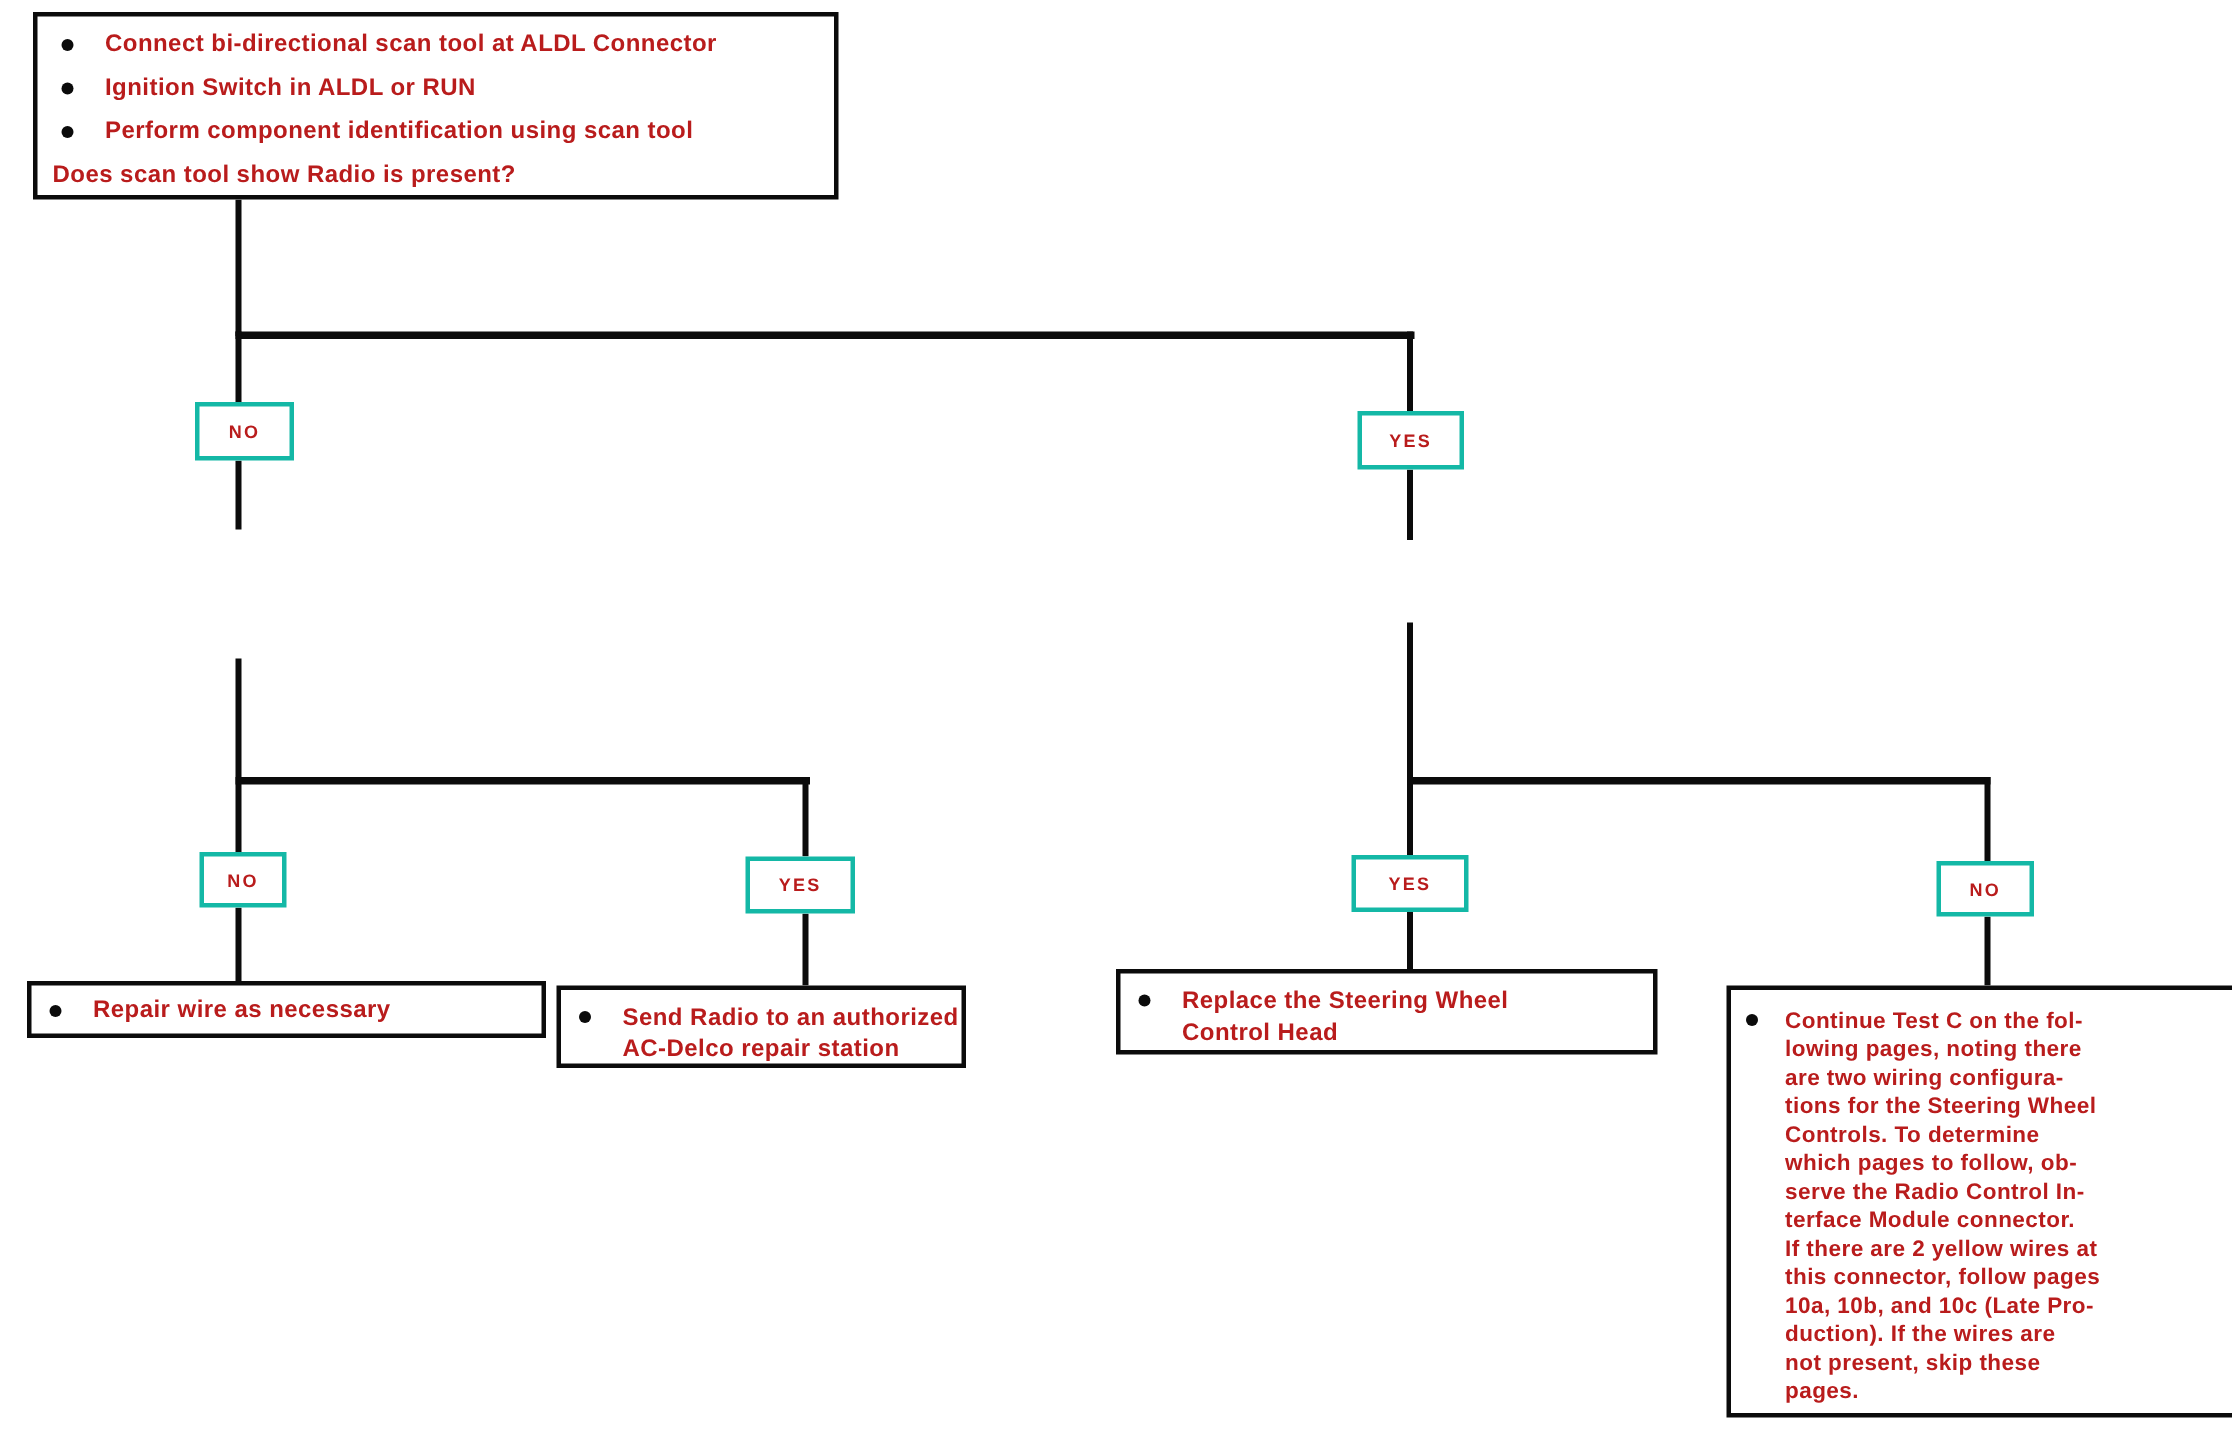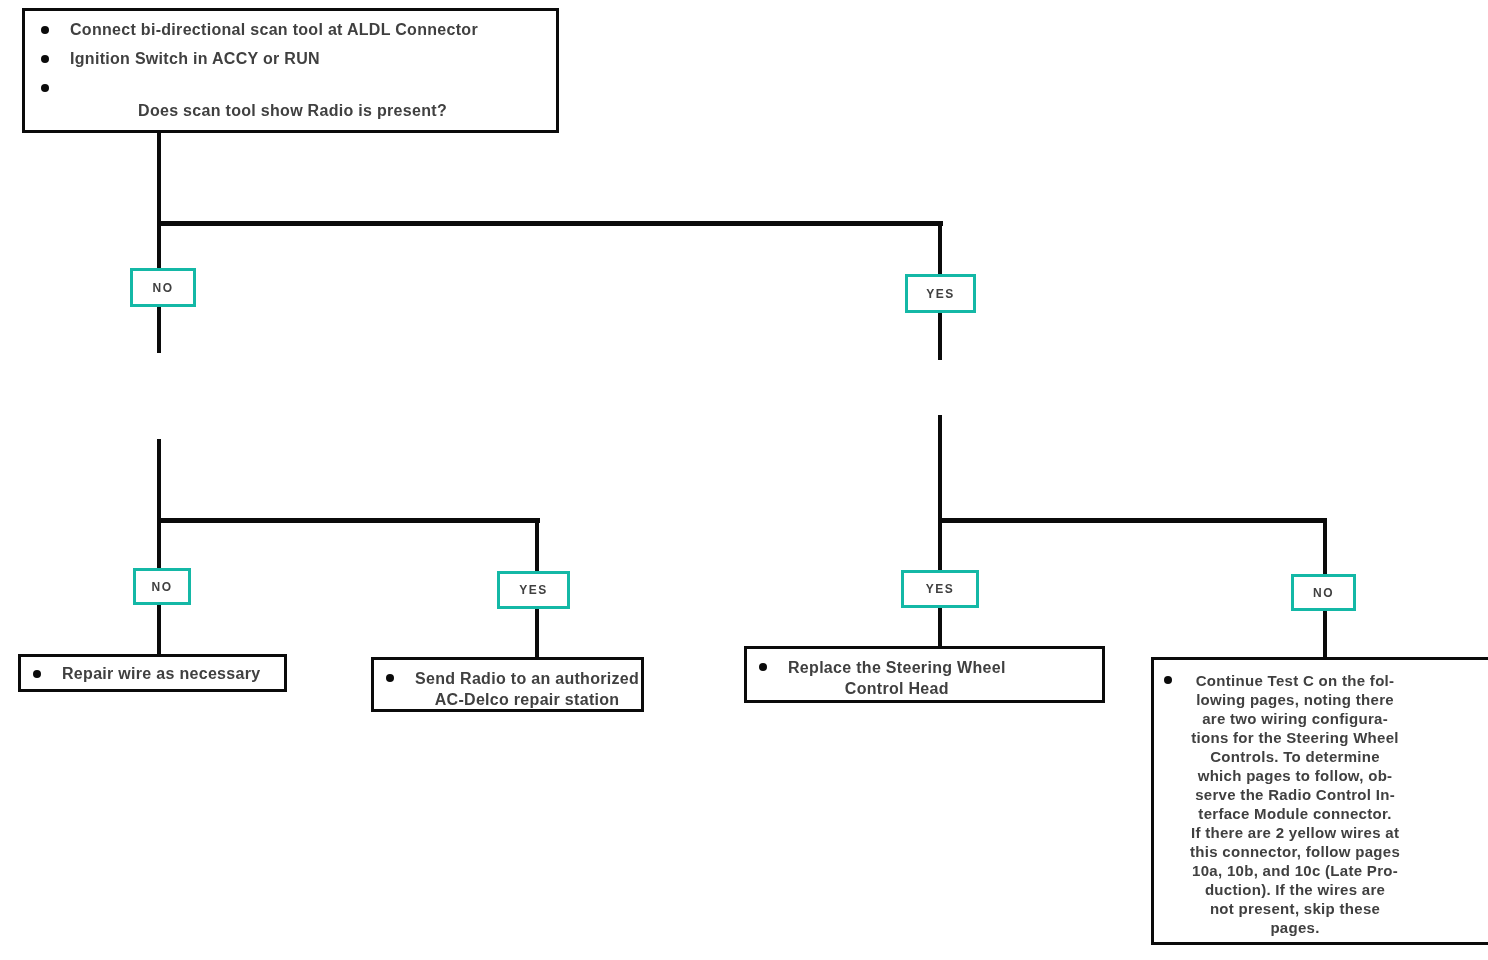--- a/index.html
+++ b/index.html
@@ -7,23 +7,22 @@
     padding: 0;
     background: #ffffff;
   }
   .canvas {
     position: relative;
     width: 1488px;
     height: 960px;
     background: #ffffff;
     font-family: "Liberation Sans", sans-serif;
     font-weight: bold;
-    color: #404040;
+    color: #b91c1c;
     overflow: hidden;
-    text-align: center;
   }
   .node {
     position: absolute;
     border: 3px solid #0b0b0b;
     background: #ffffff;
     box-sizing: border-box;
   }
   .txt {
     font-size: 16px;
     line-height: 20px;
@@ -68,21 +67,21 @@
   #check-wire-box { left: 20px;  top: 353px; width: 415px; height: 86px; padding: 10px 6px 6px 4px; }
   #check-wire-box .question { margin: 5px 0 0 6px; }
   #steering-box   { left: 746px; top: 360px; width: 353px; height: 55px; padding: 7px 6px 6px 14px; }
   #steering-box .txt { line-height: 21px; }
   
   #no2-box  { left: 133px;  top: 568px; width: 58px; height: 37px; }
   #yes2-box { left: 497px;  top: 571px; width: 73px; height: 38px; }
   #yes3-box { left: 901px;  top: 570px; width: 78px; height: 38px; }
   #no3-box  { left: 1291px; top: 574px; width: 65px; height: 37px; }
   
-  #repair-box   { left: 18px;   top: 654px; width: 269px; height: 38px; padding-top: 7px; }
+  #repair-box   { left: 18px;   top: 654px; width: 346px; height: 38px; padding-top: 7px; }
   #send-box     { left: 371px;  top: 657px; width: 273px; height: 55px; padding-top: 8px; }
   #send-box .txt, #replace-box .txt { line-height: 21px; }
   #replace-box  { left: 744px;  top: 646px; width: 361px; height: 57px; padding-top: 8px; }
   #continue-box { left: 1151px; top: 657px; width: 348px; height: 288px; padding-top: 11px; }
   #continue-box .txt { font-size: 15px; line-height: 19px; }
   #continue-box .dot { margin: 5px 18px 0 10px; }
 </style>
 </head>
 <body>
 
@@ -107,24 +106,25 @@
   <div class="line" style="left:938px; top:608px; width:4px; height:46px;"></div>
   <div class="line" style="left:1323px; top:611px; width:4px; height:46px;"></div>
 
   <div class="node" id="start-box">
     <div class="bullet-row">
       <span class="dot"></span>
       <span class="txt">Connect bi-directional scan tool at ALDL Connector</span>
     </div>
     <div class="bullet-row">
       <span class="dot"></span>
-      <span class="txt">Ignition Switch in ACCY or RUN</span>
+      <span class="txt">Ignition Switch in ALDL or RUN</span>
     </div>
     <div class="bullet-row">
       <span class="dot"></span>
+      <span class="txt">Perform component identification using scan tool</span>
     </div>
     <div class="txt question">Does scan tool show Radio is present?</div>
   </div>
 
   <div class="label-node" id="no1-box">NO</div>
   <div class="label-node" id="yes1-box">YES</div>
 
 
 
   <div class="label-node" id="no2-box">NO</div>

